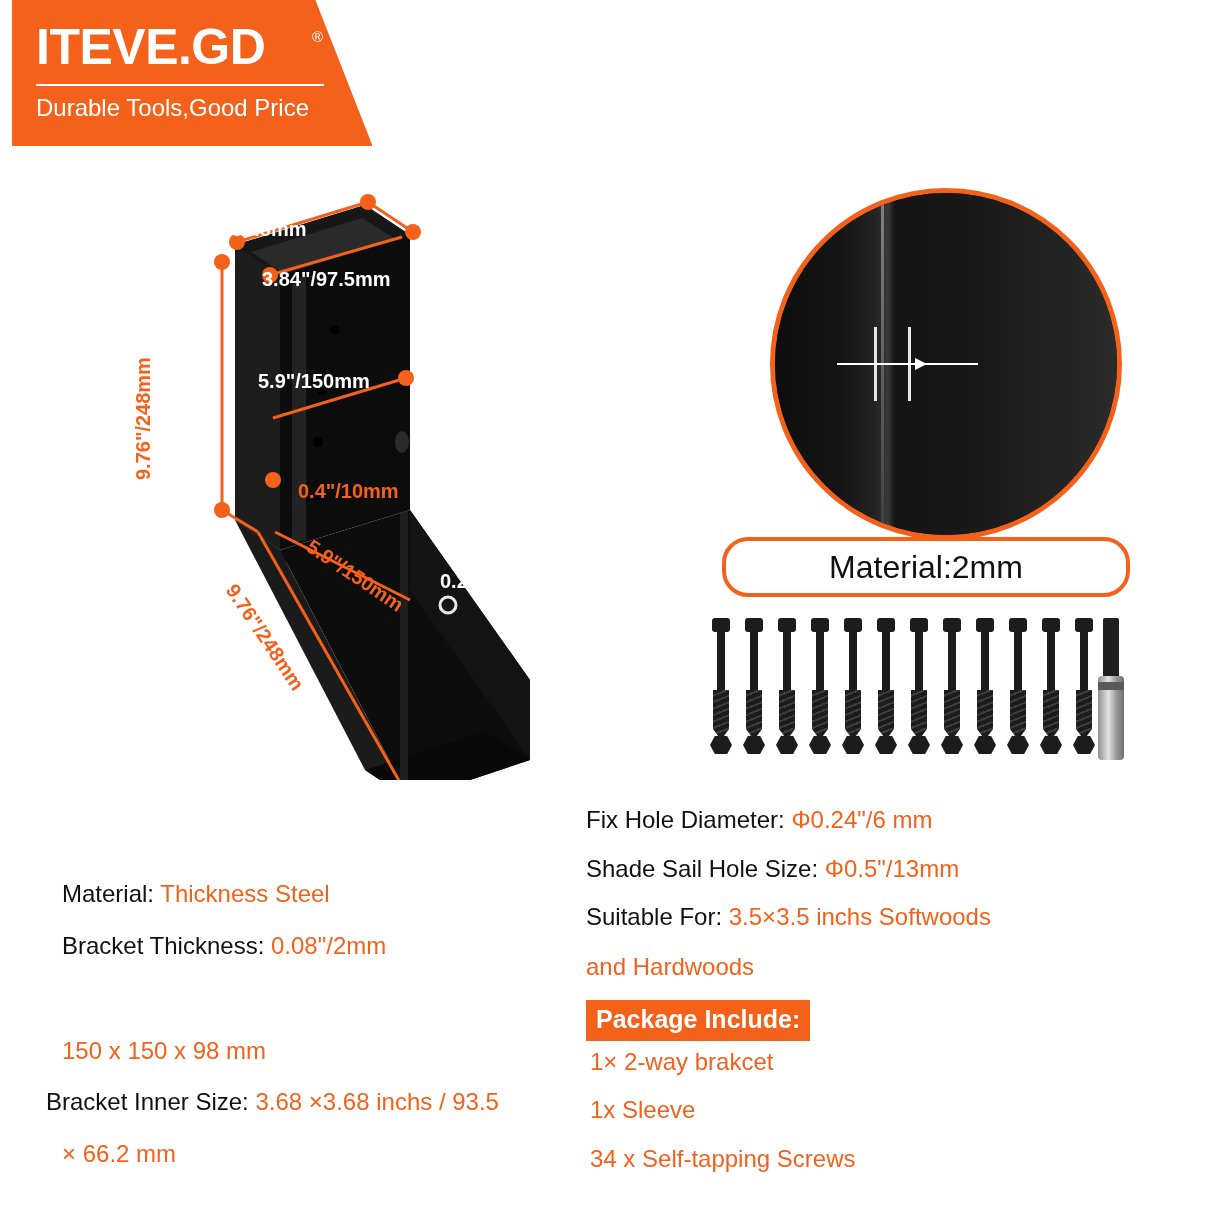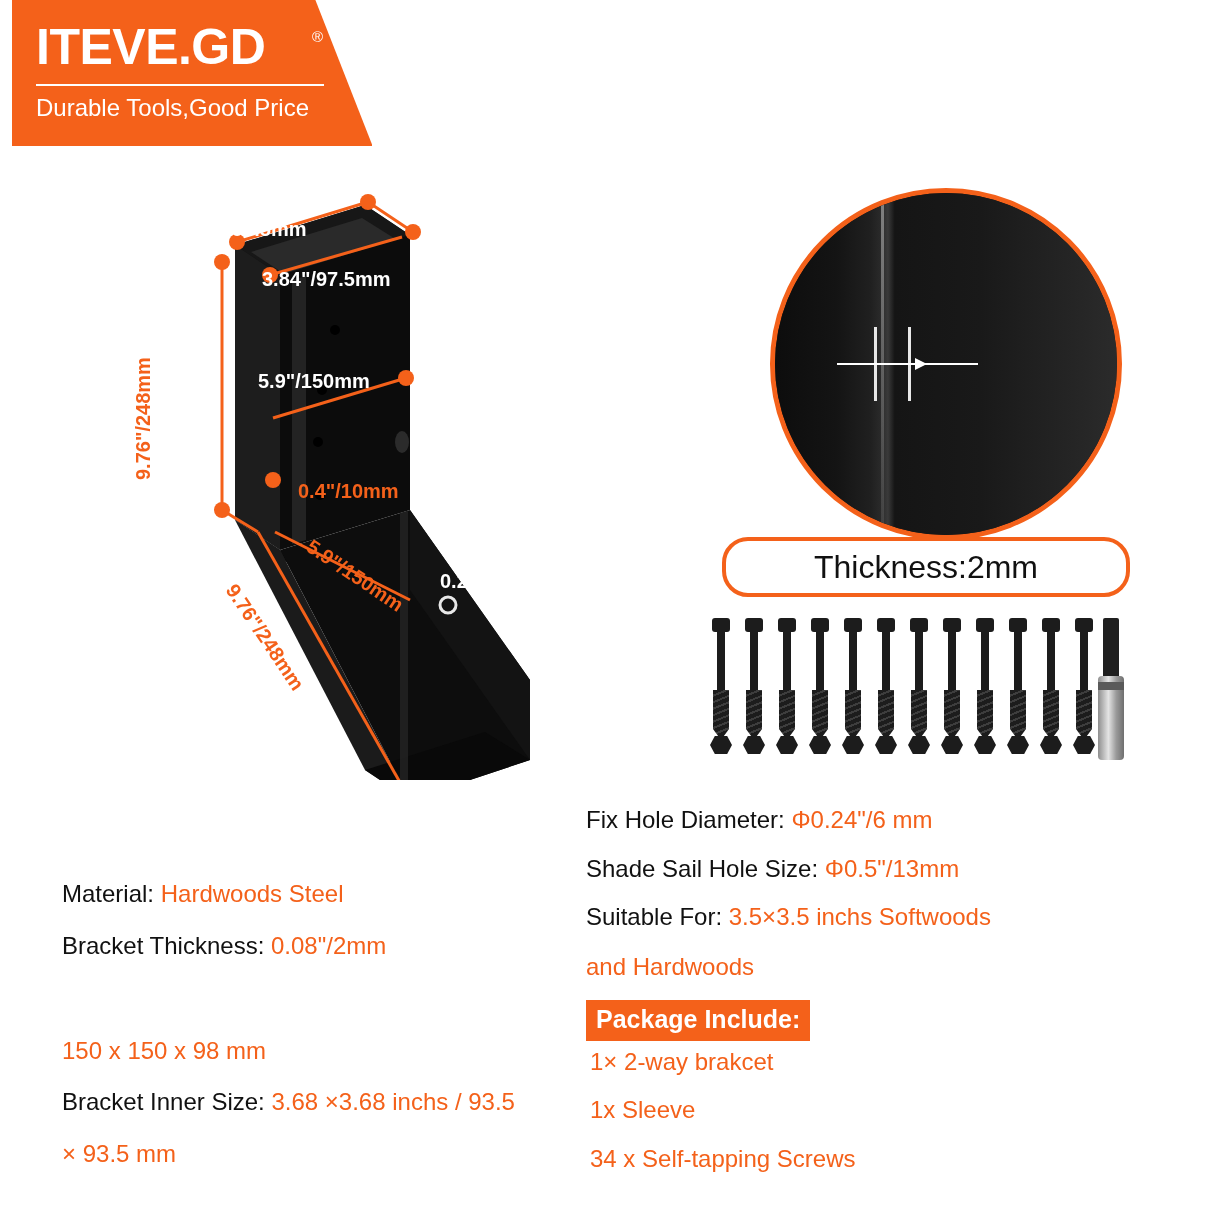--- a/index.html
+++ b/index.html
@@ -345,21 +345,21 @@
       <div class="circle-inner"></div>
       <div class="circle-seam"></div>
       <div class="thk-tick" style="left:29%;"></div>
       <div class="thk-tick" style="left:39%;"></div>
       <div class="thk-hbar"></div>
       <div class="thk-arrow"></div>
     </div>
   </div>
 
   <div class="thickness-pill">
-    <span>Thickness:2mm</span>
+    <span>Material:2mm</span>
   </div>
 
   <div class="screws">
     <div class="screw" style="left:4px;">
         <div class="head"></div>
         <div class="shaft"></div>
         <div class="thread"></div>
         <div class="nut"></div>
       </div>
     <div class="screw" style="left:37px;">
@@ -431,35 +431,35 @@
     <div class="bit">
         <div class="tip"></div>
         <div class="body"></div>
         <div class="ring"></div>
       </div>
   </div>
 
 
   <div class="line" style="left:62px; top:880px;">
     <span>Material:</span>
-    <span class="o">Hardwoods Steel</span>
+    <span class="o">Thickness Steel</span>
   </div>
 
   <div class="line" style="left:62px; top:932px;">
     <span>Bracket Thickness:</span>
     <span class="o">0.08"/2mm</span>
   </div>
 
   <div class="line o" style="left:62px; top:1037px; color:#f4611a;">150 x 150 x 98 mm</div>
 
-  <div class="line" style="left:62px; top:1088px;text-align:center;">
+  <div class="line" style="left:46px; top:1088px;text-align:center;">
     <span>Bracket Inner Size:</span>
     <span class="o">3.68 ×3.68 inchs / 93.5</span>
   </div>
-  <div class="line o" style="left:62px; top:1140px; color:#f4611a;">× 93.5 mm</div>
+  <div class="line o" style="left:62px; top:1140px; color:#f4611a;">× 66.2 mm</div>
 
   <div class="line" style="left:586px; top:806px;">
     <span>Fix Hole Diameter:</span>
     <span class="o">Φ0.24"/6 mm</span>
   </div>
 
   <div class="line" style="left:586px; top:855px;">
     <span>Shade Sail Hole Size:</span>
     <span class="o">Φ0.5"/13mm</span>
   </div>

